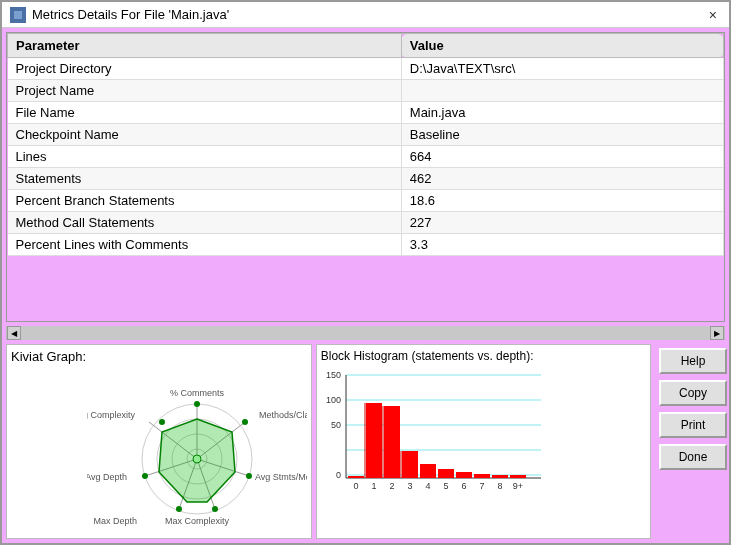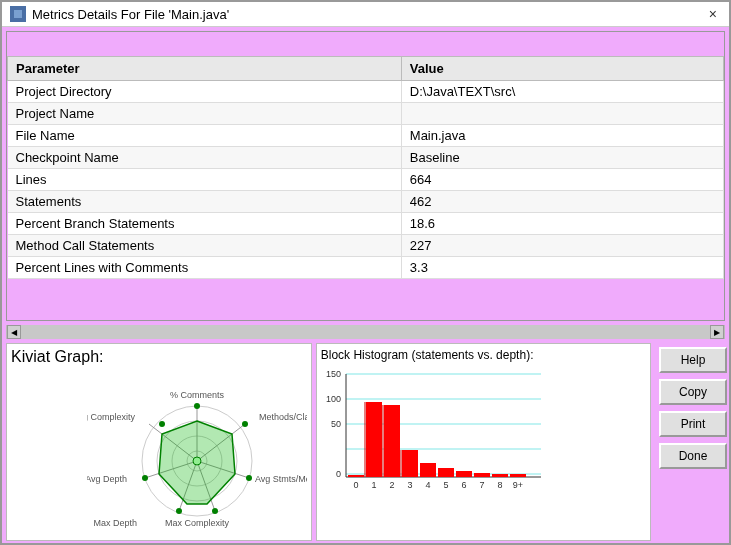--- a/index.html
+++ b/index.html
@@ -65,34 +65,33 @@
     }
     .table-scroll {
       width: 100%;
       height: 100%;
       overflow-y: auto;
       overflow-x: auto;
     }
     table {
       width: 100%;
       border-collapse: collapse;
-      margin-top: 24px;
     }
     thead th {
       background: #e8e8e8;
       border: 1px solid #bbb;
       padding: 4px 8px;
       text-align: left;
       font-weight: bold;
       position: sticky;
       top: 0;
       z-index: 1;
     }
     thead th:first-child { width: 55%; }
-    thead th:last-child { width: 45%; }
+    thead th:last-child { width: 45%; border-radius: 7px; }
     tbody tr {
       border-bottom: 1px solid #ddd;
     }
     tbody tr:nth-child(odd) { background: #fff; }
     tbody tr:nth-child(even) { background: #f7f7f7; }
     tbody td {
       padding: 3px 8px;
       border-right: 1px solid #ddd;
     }
     .bottom-area {
@@ -108,21 +107,21 @@
     }
     .kiviat-panel {
       flex: 1;
       border: 1px solid #bbb;
       background: #fff;
       padding: 4px;
       display: flex;
       flex-direction: column;
     }
     .kiviat-title {
-      font-size: 16px;
+      font-size: 13px;
       margin-bottom: 10px;
     }
     .kiviat-svg-area {
       flex: 1;
       display: flex;
       align-items: center;
       justify-content: flex-end;
     }
     .histogram-panel {
       flex: 1.1;

